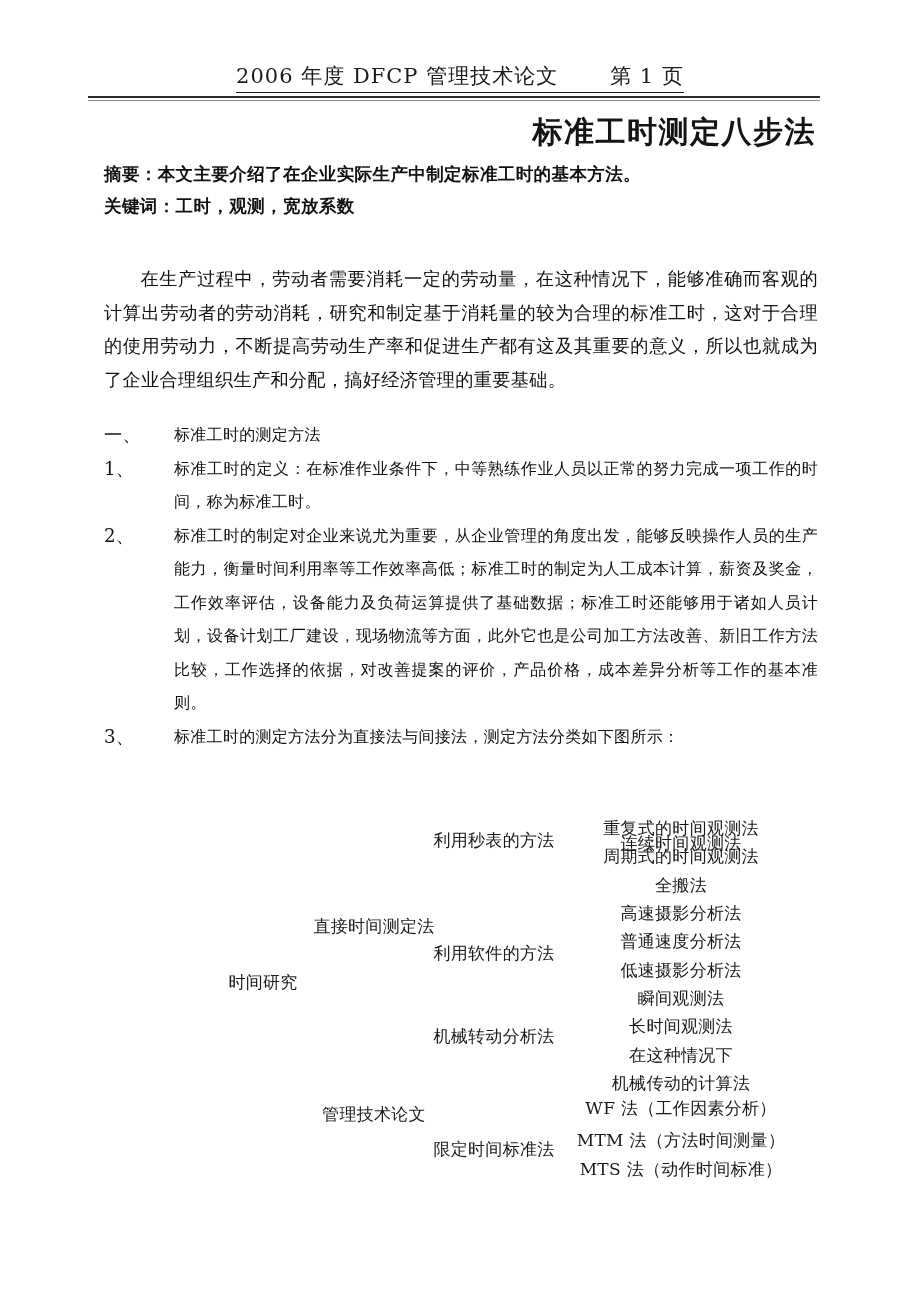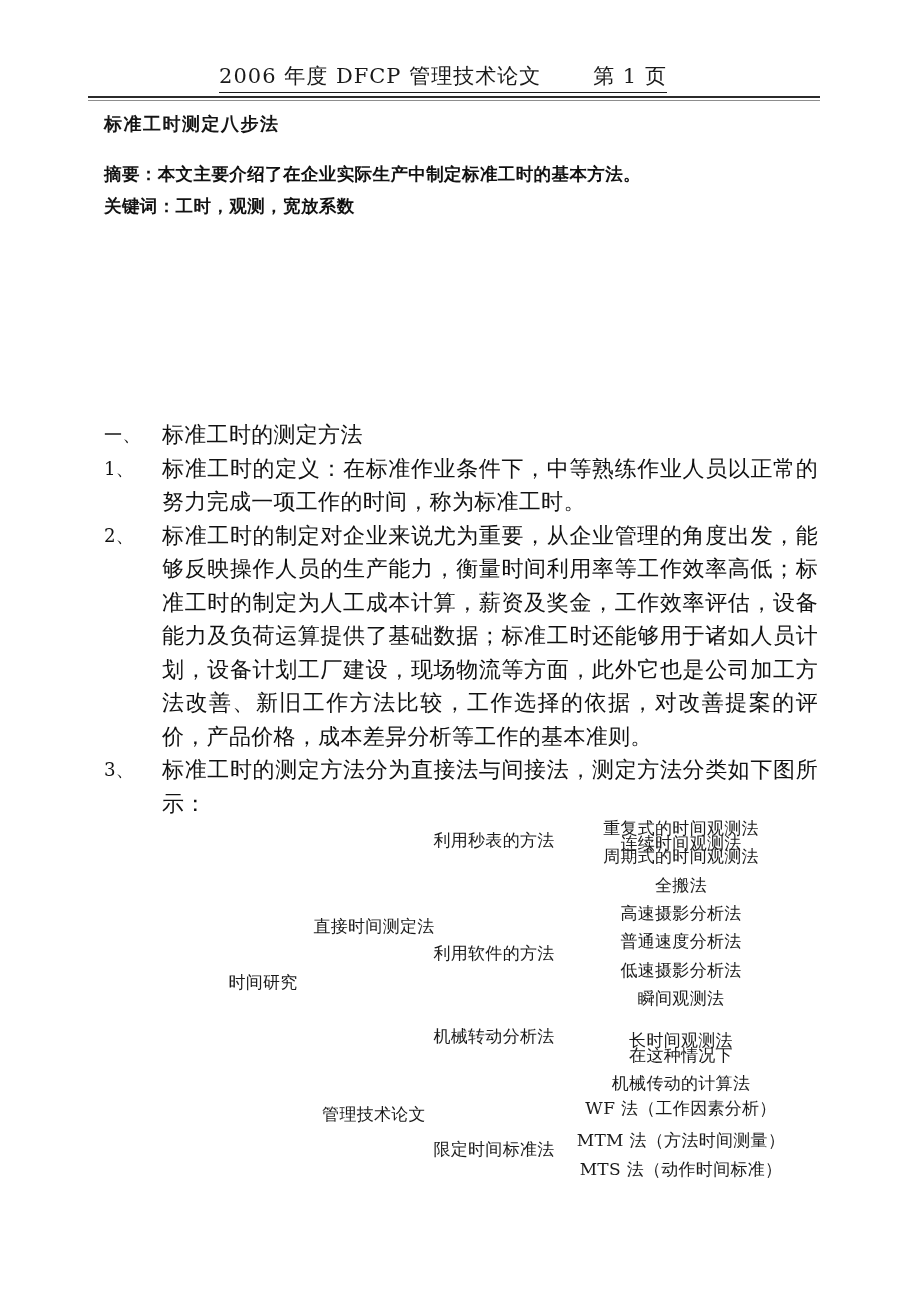--- a/index.html
+++ b/index.html
@@ -20,21 +20,21 @@
   .page {
     position: absolute;
     left: 0; top: 0;
     width: 920px;
     height: 1302px;
   }
 
   
   .header {
     position: absolute;
-    left: 87px;
+    left: 104px;
     top: 62px;
     width: 712px;
     height: 30px;
     display: flex;
     align-items: center;
     justify-content: center;
     white-space: nowrap;
   }
   .header-inner {
     display: inline-block;
@@ -63,24 +63,24 @@
     height: 0;
     border-top: 1px solid #8d8d8d;
   }
 
   
   .doc-title {
     position: absolute;
     left: 104px;
     top: 112px;
     width: 712px;
-    text-align: left;
+    text-align: right;
     font-family: "DejaVu Sans", "Liberation Sans", sans-serif;
     font-weight: bold;
-    font-size: 18px;
+    font-size: 30px;
     letter-spacing: 1.5px;
     color: #141414;
   }
 
   
   .meta {
     position: absolute;
     left: 104px;
     top: 158px;
     width: 712px;
@@ -124,26 +124,27 @@
   }
   .list-marker {
     flex: 0 0 58px;
     font-size: 18.2px;
     line-height: 33.5px;
     color: #111111;
     letter-spacing: 0.3px;
   }
   .list-text {
     flex: 1 1 auto;
-    font-size: 22px;
+    font-size: 16px;
     line-height: 33.5px;
     text-align: justify;
     text-justify: inter-ideograph;
     letter-spacing: 0.3px;
     color: #111111;
+    margin-left: 12px;
   }
 
   
   .tree {
     position: absolute;
     left: 104px;
     top: 782px;
     width: 714px;
     height: 420px;
     font-size: 17px;
@@ -188,20 +189,21 @@
   <div class="header-rule"></div>
   <div class="header-rule-thin"></div>
 
   <div class="doc-title">标准工时测定八步法</div>
 
   <div class="meta">
     <div class="meta-line">摘要：本文主要介绍了在企业实际生产中制定标准工时的基本方法。</div>
     <div class="meta-line">关键词：工时，观测，宽放系数</div>
   </div>
 
+  <div class="body-para">在生产过程中，劳动者需要消耗一定的劳动量，在这种情况下，能够准确而客观的计算出劳动者的劳动消耗，研究和制定基于消耗量的较为合理的标准工时，这对于合理的使用劳动力，不断提高劳动生产率和促进生产都有这及其重要的意义，所以也就成为了企业合理组织生产和分配，搞好经济管理的重要基础。</div>
 
   <div class="list">
     <div class="list-item">
       <div class="list-marker">一、</div>
       <div class="list-text">标准工时的测定方法</div>
     </div>
     <div class="list-item">
       <div class="list-marker">1、</div>
       <div class="list-text">标准工时的定义：在标准作业条件下，中等熟练作业人员以正常的努力完成一项工作的时间，称为标准工时。</div>
     </div>
@@ -235,21 +237,21 @@
 
     <div class="tree-col col-leaf">
       <div class="leaf" style="top:4px;margin-top:43px;">连续时间观测法</div>
       <div class="leaf" style="top:32px;">重复式的时间观测法</div>
       <div class="leaf" style="top:60px;">周期式的时间观测法</div>
       <div class="leaf" style="top:89px;">全搬法</div>
       <div class="leaf" style="top:117px;">高速摄影分析法</div>
       <div class="leaf" style="top:145px;">普通速度分析法</div>
       <div class="leaf" style="top:174px;">低速摄影分析法</div>
       <div class="leaf" style="top:202px;">瞬间观测法</div>
-      <div class="leaf" style="top:244px;">长时间观测法</div>
+      <div class="leaf" style="top:230px;">长时间观测法</div>
       <div class="leaf" style="top:259px;">在这种情况下</div>
       <div class="leaf" style="top:287px;">机械传动的计算法</div>
       <div class="leaf" style="top:312px;">WF 法（工作因素分析）</div>
       <div class="leaf" style="top:344px;">MTM 法（方法时间测量）</div>
       <div class="leaf" style="top:373px;">MTS 法（动作时间标准）</div>
     </div>
 
   </div>
 
 </div>

